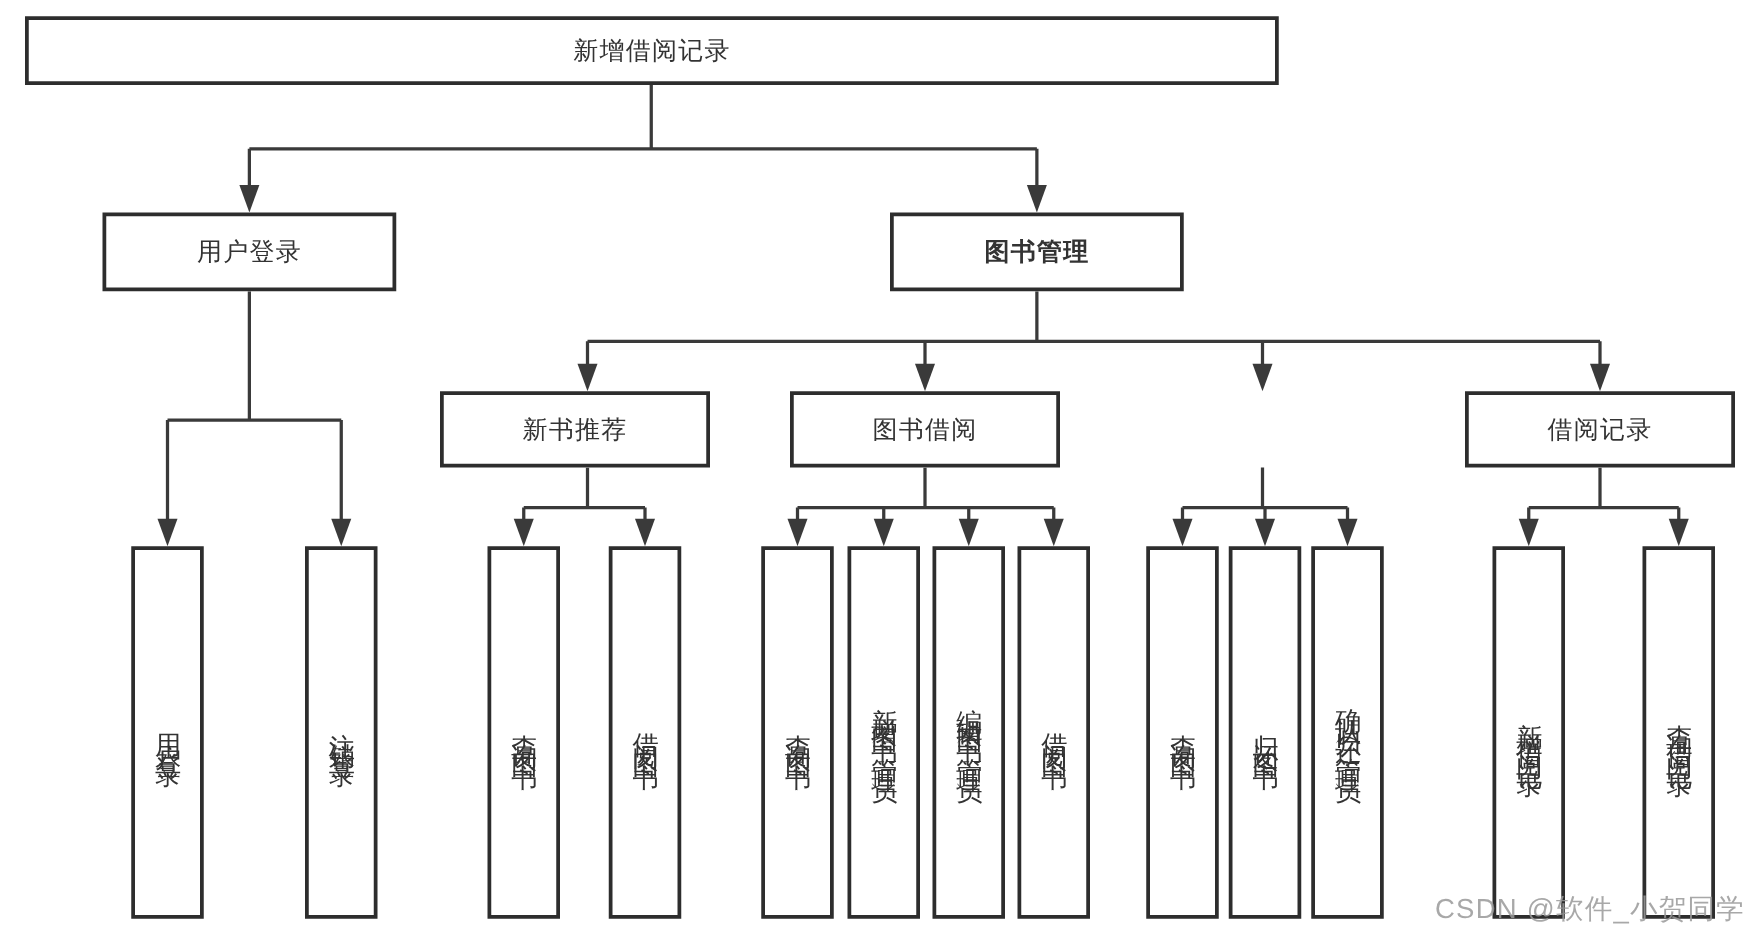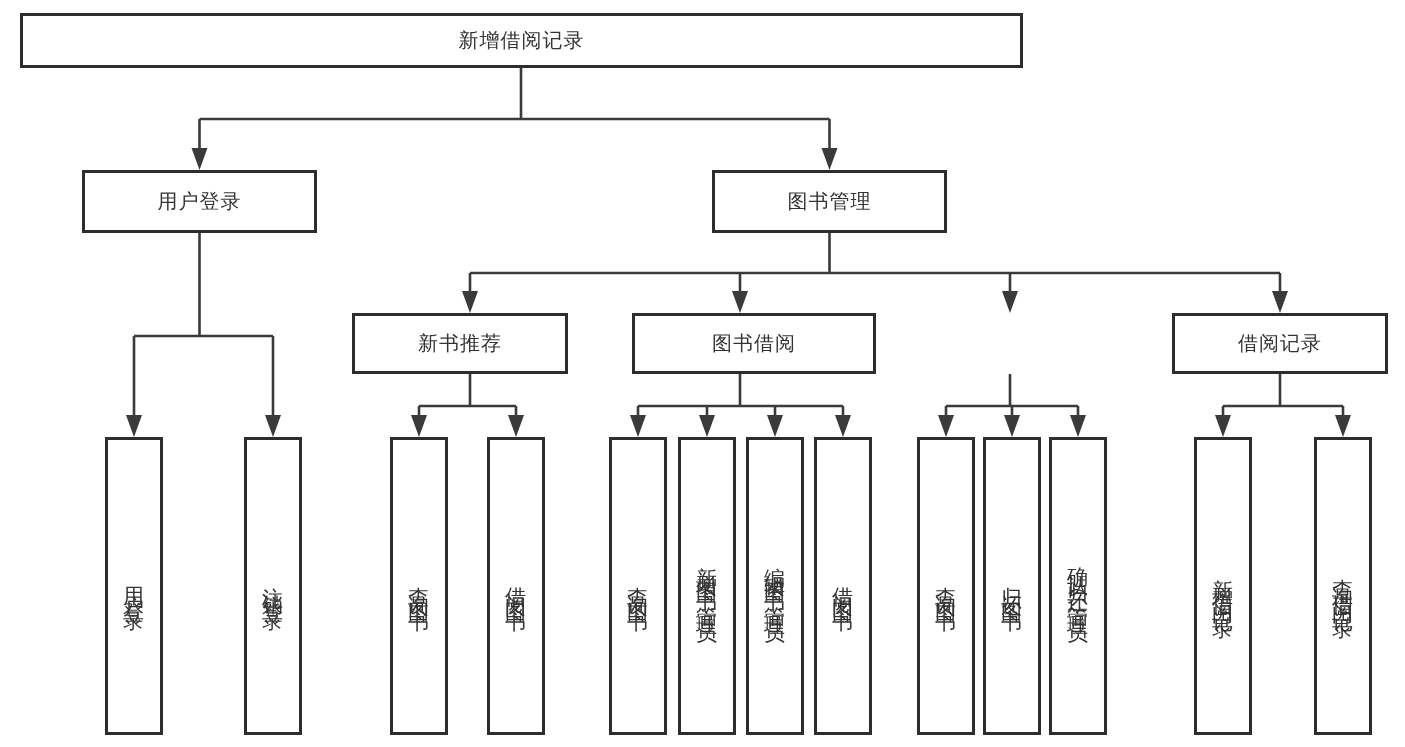--- a/index.html
+++ b/index.html
@@ -121,24 +121,24 @@
       <polygon points="1004,415 1020,415 1012,437"></polygon>
       <polygon points="1070,415 1086,415 1078,437"></polygon>
       <polygon points="1215,415 1231,415 1223,437"></polygon>
       <polygon points="1335,415 1351,415 1343,437"></polygon>
     </g>
   </svg>
 
   <div class="hbox" style="left:20px; top:13px; width:1003px; height:55px;">新增借阅记录</div>
 
   <div class="hbox" style="left:82px; top:170px; width:235px; height:63px;">用户登录</div>
-  <div class="hbox" style="left:712px; top:170px; width:235px; height:63px;">图书管理</div>
+  <div class="hbox" style="left:712px; top:170px; width:235px; height:63px;font-weight:bold;">图书管理</div>
 
   <div class="hbox" style="left:352px; top:313px; width:216px; height:61px;">新书推荐</div>
-  <div class="hbox" style="left:632px; top:313px; width:244px; height:61px;">图书借阅</div>
+  <div class="hbox" style="left:632px; top:313px; width:216px; height:61px;">图书借阅</div>
   <div class="hbox" style="left:1172px; top:313px; width:216px; height:61px;">借阅记录</div>
 
   <div class="vbox" style="left:105px;">
     <span class="vtext">用户登录</span>
   </div>
   <div class="vbox" style="left:244px;">
     <span class="vtext">注销登录</span>
   </div>
 
   <div class="vbox" style="left:390px;">
@@ -171,14 +171,15 @@
     <span class="vtext">确认归还（管理员）</span>
   </div>
 
   <div class="vbox" style="left:1194px;">
     <span class="vtext">新增借阅记录</span>
   </div>
   <div class="vbox" style="left:1314px;">
     <span class="vtext">查询借阅记录</span>
   </div>
 
+  <div class="watermark">CSDN @软件_小贺同学</div>
 
 </div>
 
 </body></html>

